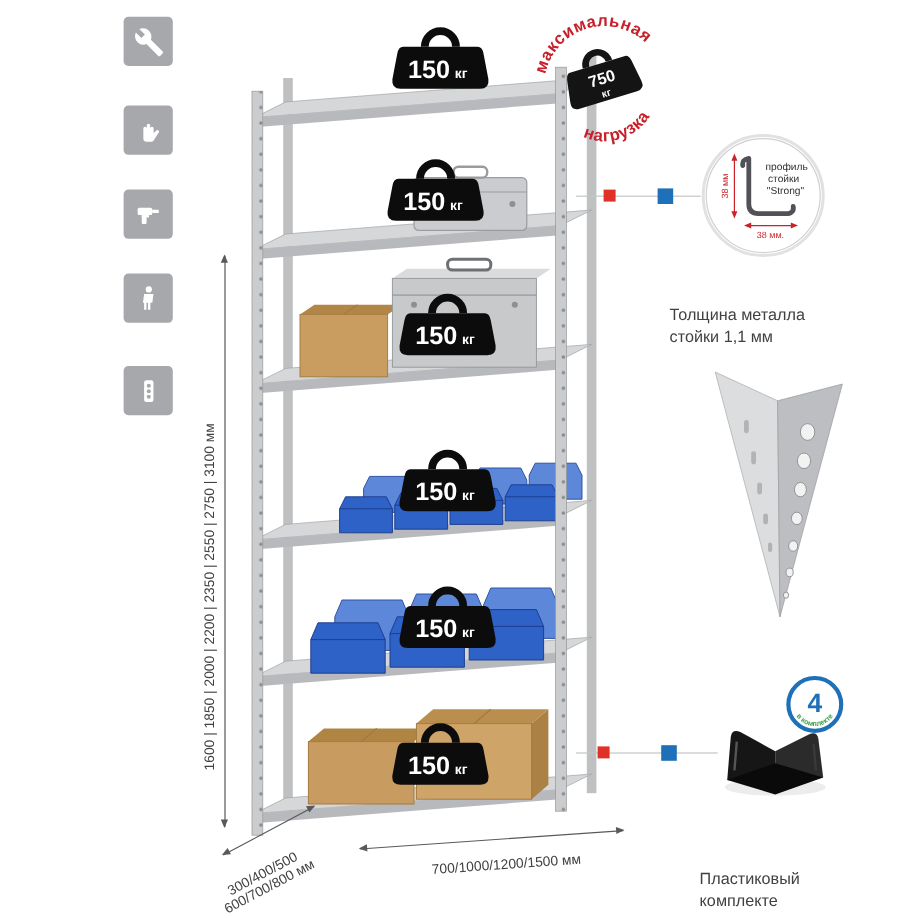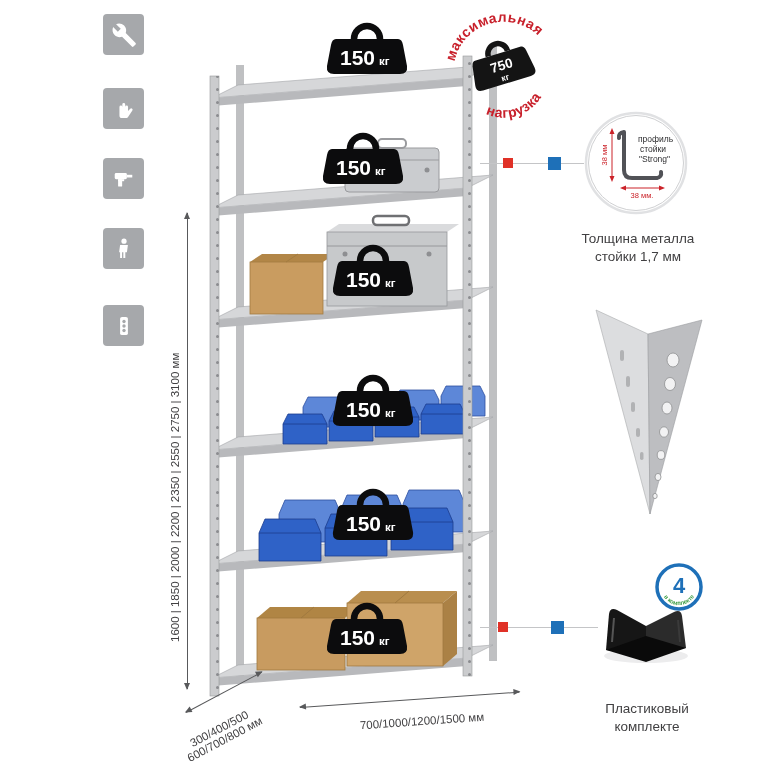--- a/index.html
+++ b/index.html
@@ -2,21 +2,21 @@
 <html><head>
 <meta charset="utf-8">
 <style>
   * { margin:0; padding:0; box-sizing:border-box; }
   html,body { width:765px; height:765px; background:#fff;
     font-family:"Liberation Sans", sans-serif; color:#414042; }
   .canvas { position:relative; width:765px; height:765px; background:#fff; overflow:hidden; }
   .abs { position:absolute; }
   .icon-box { position:absolute; left:103px; width:41px; height:41px; background:#a6a8ab;
     border-radius:4px; display:flex; align-items:center; justify-content:center; }
-  .caption { text-align:center; font-size:13.5px; line-height:1.32; color:#414042; }
+  .caption { text-align:left; font-size:13.5px; line-height:1.32; color:#414042;margin-top:24px; }
   .dim-text { font-size:11.5px; color:#414042; white-space:nowrap; }
   
   .dline { position:absolute; height:0; border-top:1.5px solid #58595b; }
   .dline::before, .dline::after { content:""; position:absolute; top:-4.5px; width:0; height:0;
     border-top:3.5px solid transparent; border-bottom:3.5px solid transparent; }
   .dline::before { left:-1px; border-right:7px solid #58595b; }
   .dline::after  { right:-1px; border-left:7px solid #58595b; }
   
   .vdline { position:absolute; width:0; border-left:1.5px solid #58595b; }
   .vdline::before, .vdline::after { content:""; position:absolute; left:-4.3px; width:0; height:0;
@@ -253,21 +253,21 @@
       <text x="59" y="88" text-anchor="middle" font-size="7.5">38 мм.</text>
     </g>
     <g fill="#2f2f31" font-size="8.5">
       <text x="55" y="32">профиль</text>
       <text x="57" y="42">стойки</text>
       <text x="56" y="52">"Strong"</text>
     </g>
   </svg>
   <div class="caption abs" style="left:558px;top:230px;width:160px">
     <div>Толщина металла</div>
-    <div>стойки 1,7 мм</div>
+    <div>стойки 1,1 мм</div>
   </div>
 
   <svg class="abs" style="left:588px;top:308px" width="120" height="215" viewBox="0 0 120 215">
     <polygon points="8,2 60,26 62,206" fill="#dcdddf" stroke="#aaabad" stroke-width="0.6"></polygon>
     <polygon points="114,12 60,26 62,206" fill="#bdbec1" stroke="#9b9c9f" stroke-width="0.6"></polygon>
     <g fill="#f2f2f3" stroke="#8f9092" stroke-width="0.8">
       <ellipse cx="85" cy="52" rx="6" ry="7"></ellipse>
         <ellipse cx="82" cy="76" rx="5.5" ry="6.5"></ellipse>
       <ellipse cx="79" cy="100" rx="5" ry="6"></ellipse>
         <ellipse cx="76" cy="124" rx="4.5" ry="5.2"></ellipse>
@@ -293,21 +293,21 @@
     <text x="27" y="33" text-anchor="middle" fill="#1e70b8" font-size="22" font-weight="bold">4</text>
   </svg>
   <svg class="abs" style="left:594px;top:592px" width="102" height="76" viewBox="0 0 102 76">
     <ellipse cx="52" cy="64" rx="42" ry="7" fill="#ececed"></ellipse>
     <path d="M12,58 L15,22 Q16,15 23,18 L52,34 L52,62 Z" fill="#161616"></path>
     <path d="M92,56 L88,24 Q87,17 80,20 L52,34 L52,62 Z" fill="#2b2b2b"></path>
     <path d="M12,58 L52,44 L92,56 L52,70 Z" fill="#0a0a0a"></path>
     <path d="M18,50 L20,26" stroke="#555555" stroke-width="2" fill="none"></path>
     <path d="M86,50 L84,28" stroke="#3a3a3a" stroke-width="2" fill="none"></path>
   </svg>
-  <div class="caption abs" style="left:566px;top:700px;width:162px">
+  <div class="caption abs" style="left:583px;top:700px;width:162px">
     <div>Пластиковый</div>
     <div>комплекте</div>
   </div>
 
   <div class="dline" style="left:186px;top:712px;width:86px;transform:rotate(-28deg);transform-origin:left center"></div>
   <div class="abs dim-text" style="left:163px;top:722px;width:118px;text-align:center;transform:rotate(-28deg)">
     <div>300/400/500</div>
     <div>600/700/800 мм</div>
   </div>
 

